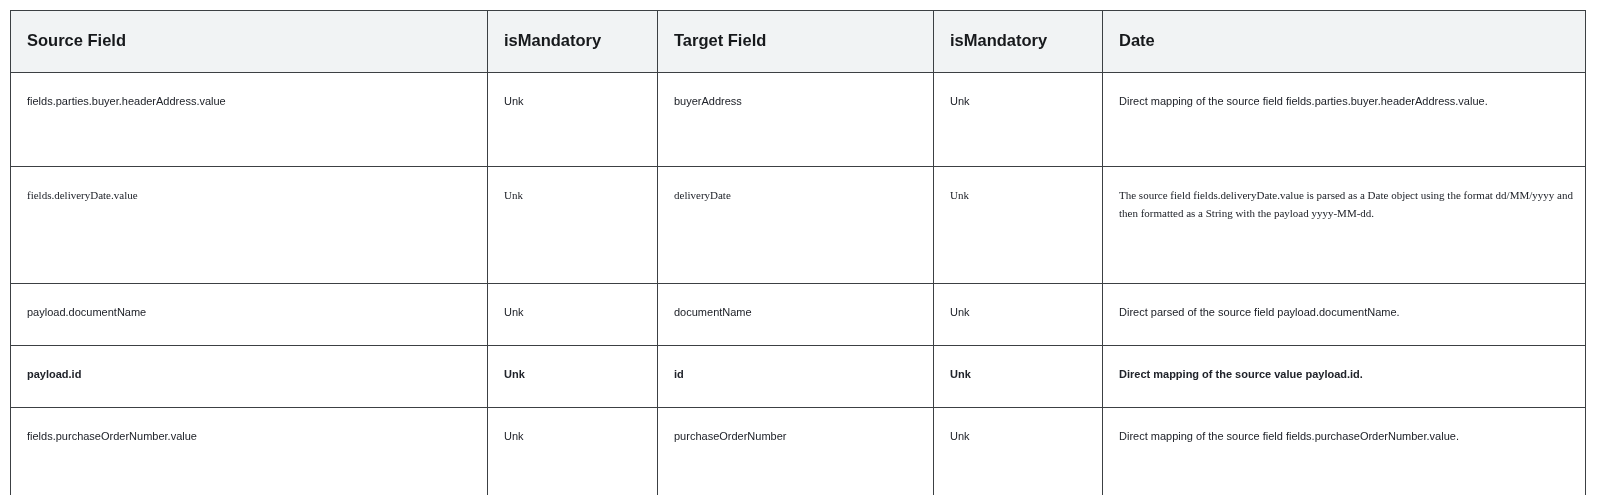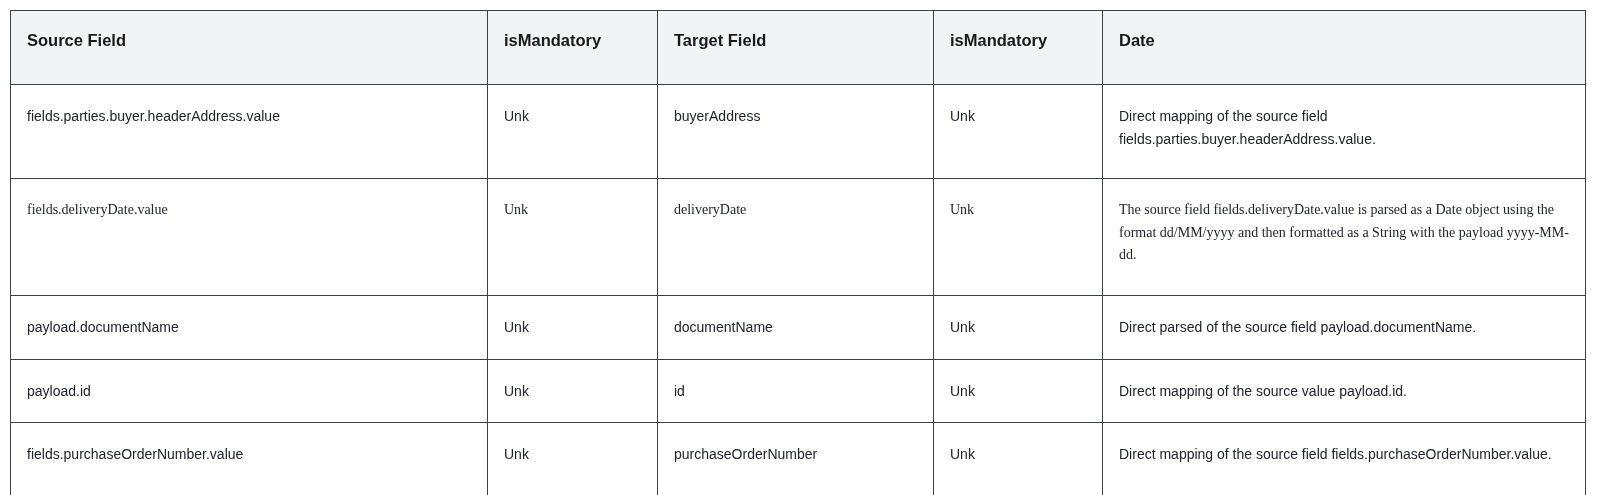--- a/index.html
+++ b/index.html
@@ -44,42 +44,42 @@
   table.mapping-table col.c-tmand    { width: 169px; }
   table.mapping-table col.c-rules    { width: 483px; }
 
   table.mapping-table thead th {
     background: #f1f3f4;
     border: 1px solid #3c4043;
     font-size: 16.5px;
     font-weight: bold;
     color: #17191c;
     text-align: left;
-    padding: 19px 16px 32px 16px;
+    padding: 19px 16px 20px 16px;
     line-height: 1.3;
     vertical-align: middle;
     height: 22px;
   }
 
   table.mapping-table tbody td {
     border: 1px solid #3c4043;
-    font-size: 14px;
+    font-size: 11px;
     font-weight: normal;
     color: #20232a;
     text-align: left;
     padding: 20px 4px 20px 16px;
     line-height: 1.62;
     vertical-align: top;
     word-break: break-word;
   }
 
   tbody tr.row-h1 td { height: 53px; }
   tbody tr.row-h2 td { height: 76px; font-family: Liberation Serif, serif; }
   tbody tr.row-h3 td { height: 21px; border-radius: 9px; }
-  tbody tr.row-h4 td { height: 21px; }
+  tbody tr.row-h4 td { height: 21px; font-weight: bold; }
   tbody tr.row-h5 td { height: 53px; }
 
   td.cell-rules { white-space: pre-line; }
 </style>
 </head>
 <body>
 
 <div class="page">
   <div class="mapping-table-wrap">
     <table class="mapping-table">

